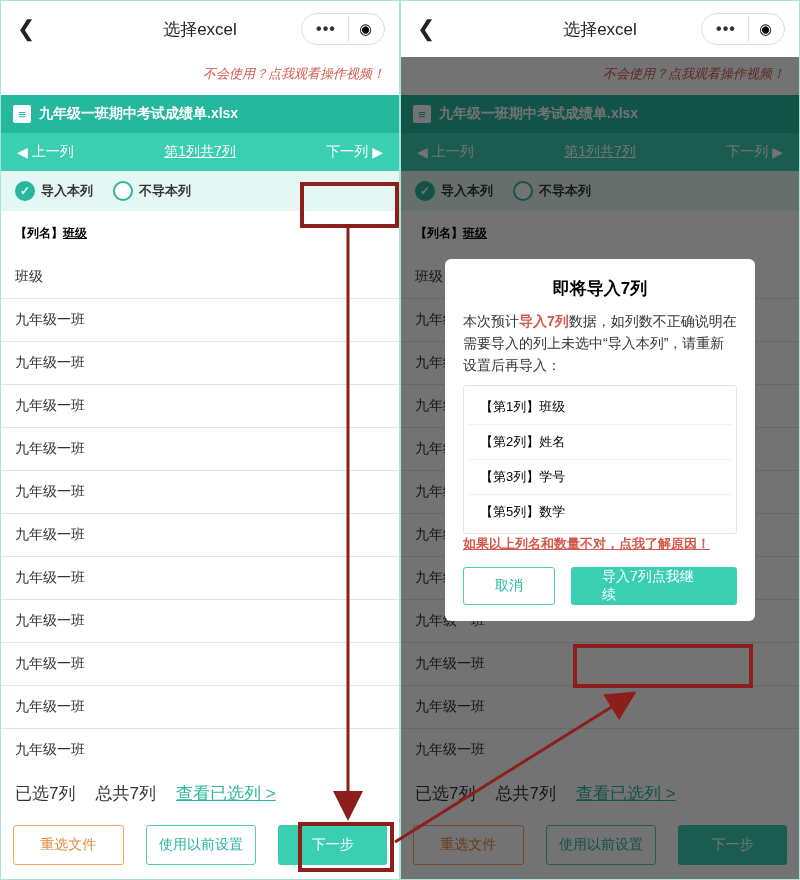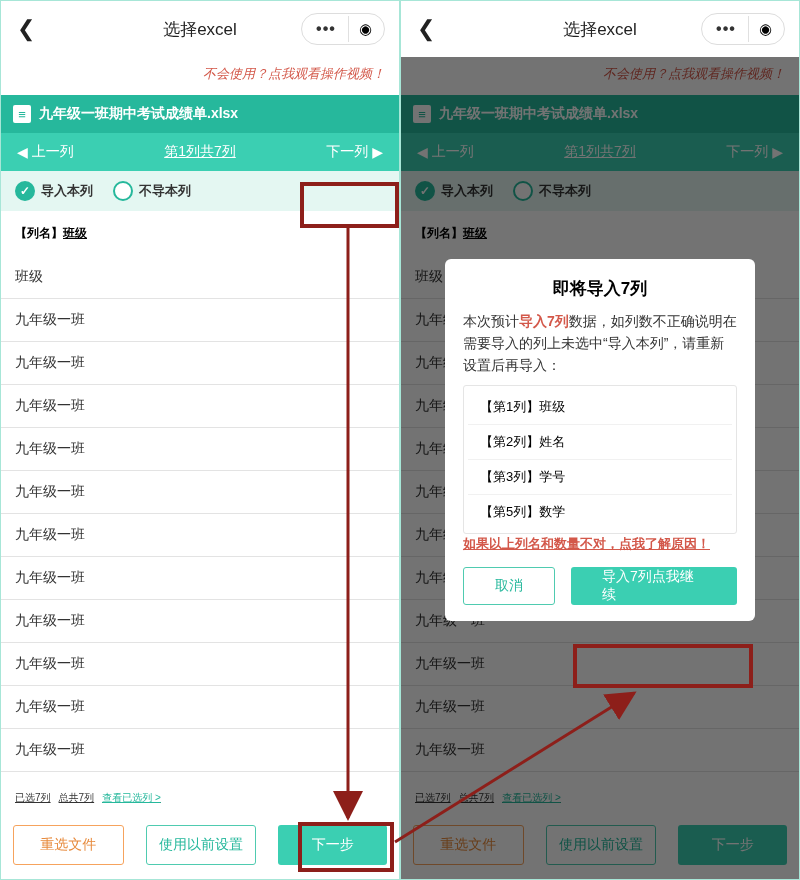--- a/index.html
+++ b/index.html
@@ -149,26 +149,25 @@
     overflow: hidden;
   }
   .list .row {
     padding: 12px 14px;
     border-bottom: 1px solid #e3e3e3;
     font-size: 14px;
     color: #333;
   }
   .footer-status {
     padding: 12px 14px;
-    font-size: 10px;
+    font-size: 17px;
     color: #333;
     display: flex;
     align-items: center;
-    gap: 8px;
-    text-decoration: underline;
+    gap: 20px;
   }
   .footer-status .see {
     color: #26b89c;
     text-decoration: underline;
   }
   .footer-buttons {
     display: flex;
     gap: 22px;
     padding: 8px 12px 14px 12px;
   }

